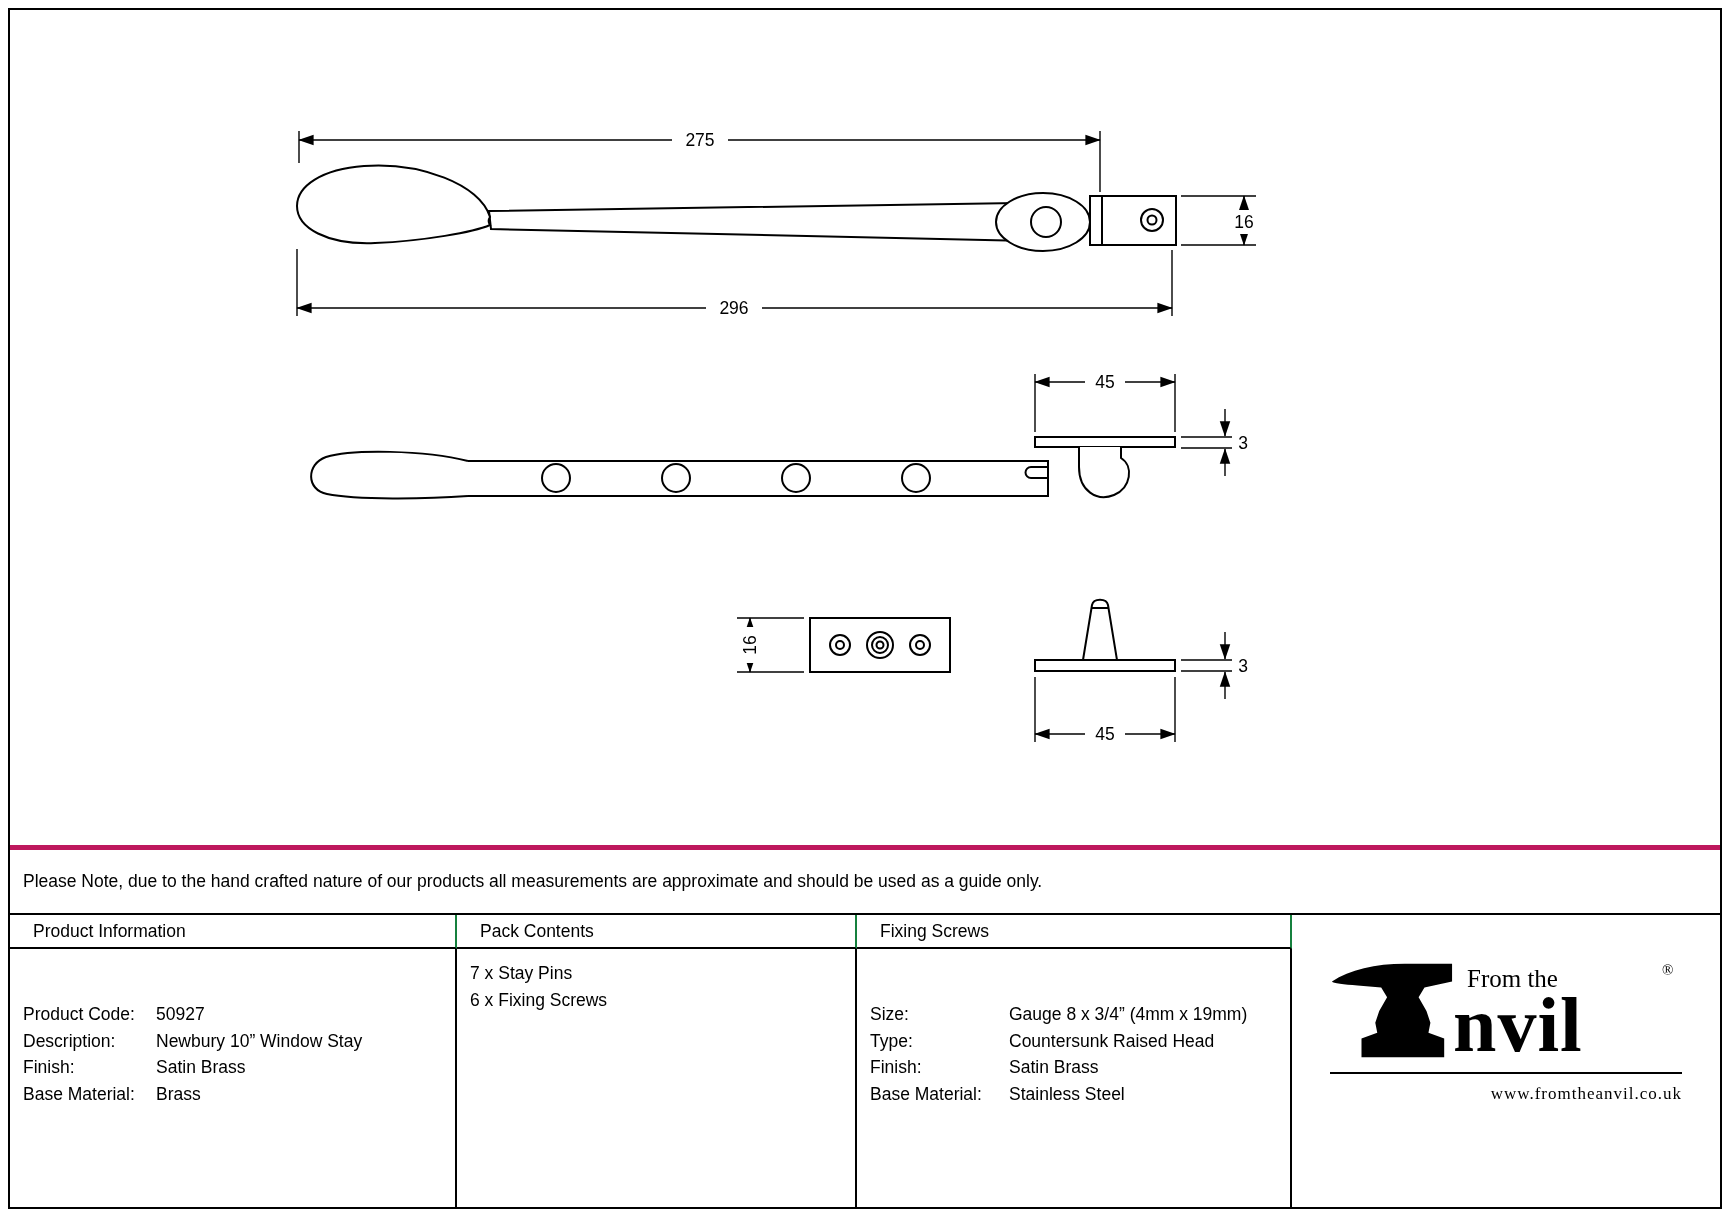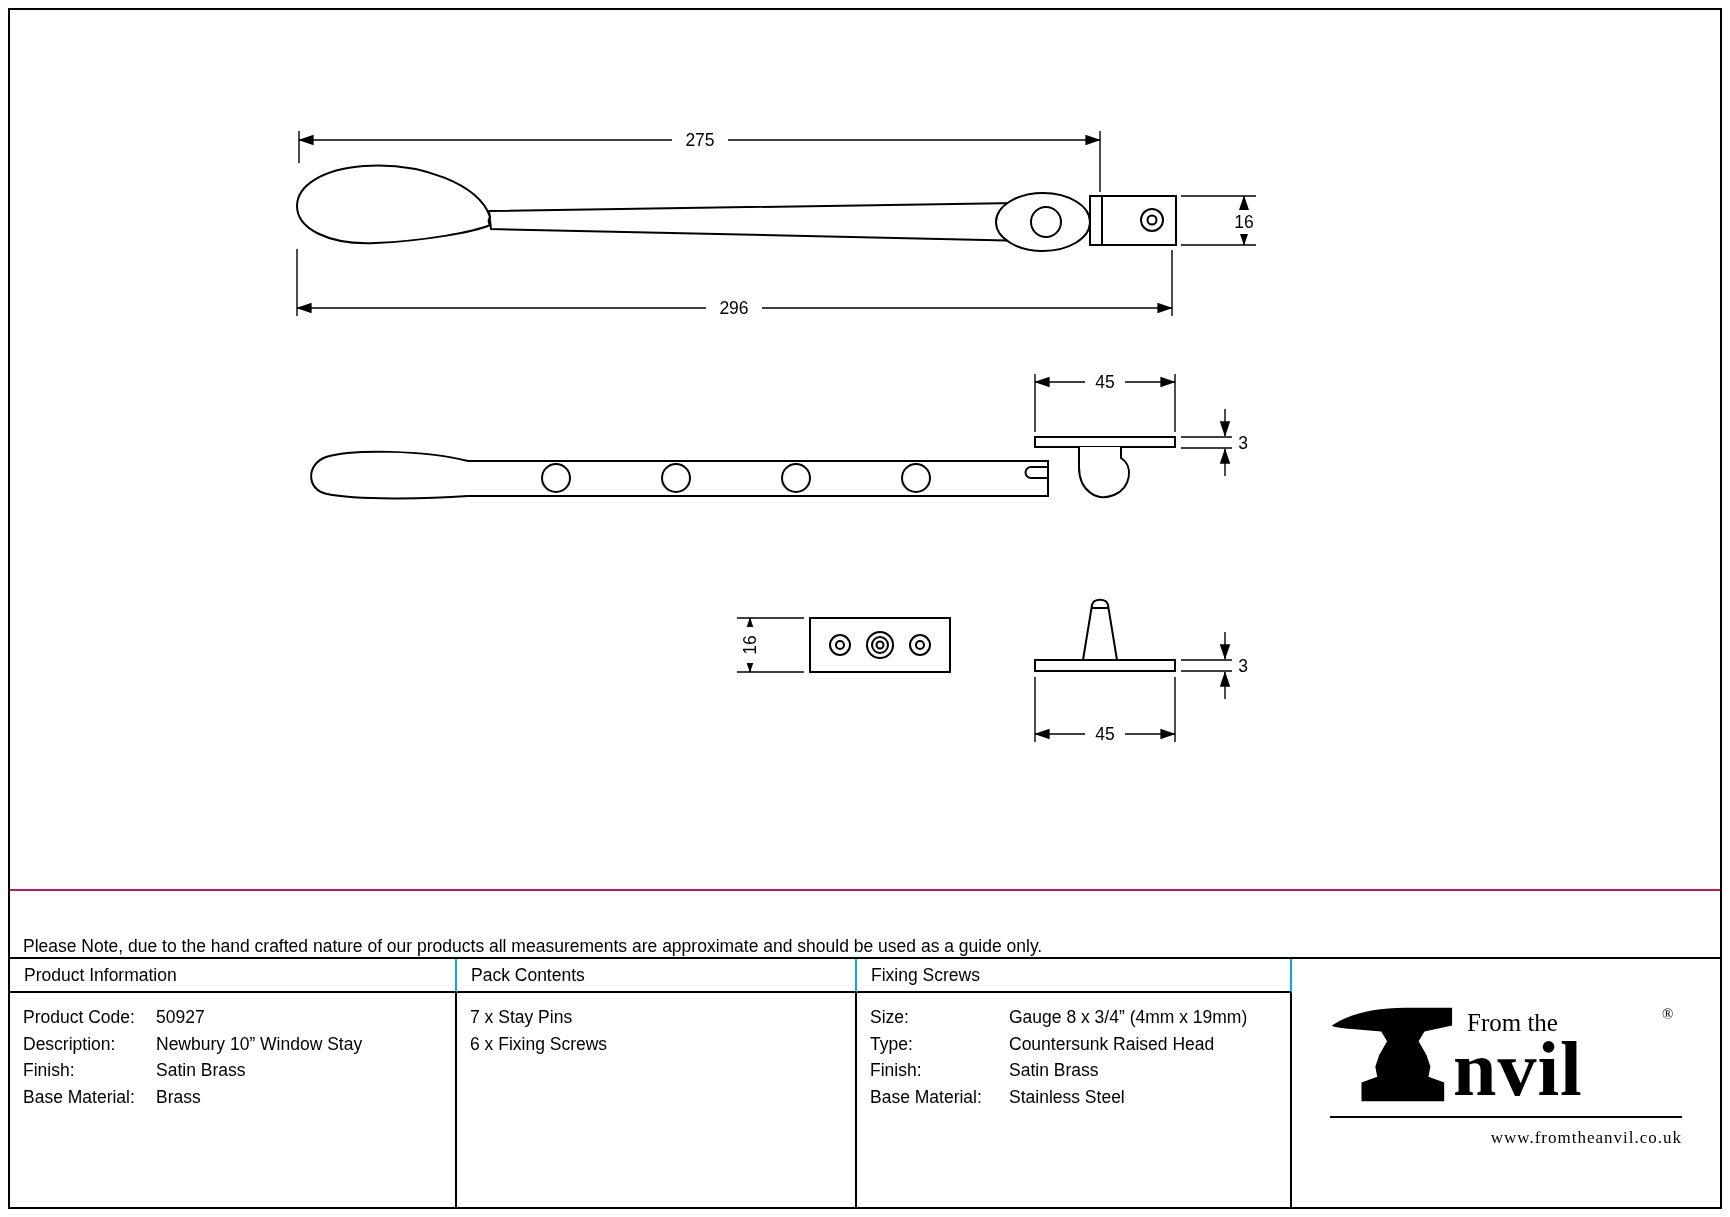--- a/index.html
+++ b/index.html
@@ -10,38 +10,38 @@
   }
   .sheet {
     position:absolute; left:8px; top:8px; width:1714px; height:1201px;
     border:2px solid #000; display:flex; flex-direction:column; background:#fff;
   }
   .drawing-area { flex:0 0 835px; position:relative; }
   .drawing-area svg { display:block; width:100%; height:100%; }
   svg text { font-family:"Liberation Sans", sans-serif; font-size:17.5px; }
 
   .note-row {
-    flex:0 0 68px; border-top:2px solid #be185d;
-    display:flex; align-items:flex-end; padding:0 13px; font-size:17.5px;margin-top:44px;
+    flex:0 0 68px; border-top:5px solid #be185d;
+    display:flex; align-items:center; padding:0 13px; font-size:17.5px;
   }
 
   .spec {
     flex:1; border-top:2px solid #000;
     display:grid; grid-template-columns:447px 400px 435px 1fr; grid-template-rows:34px 1fr;
   }
   .gc1 { grid-column:1; } .gc2 { grid-column:2; } .gc3 { grid-column:3; }
   .gr1 { grid-row:1; } .gr2 { grid-row:2; }
   .head {
-    border-bottom:2px solid #000; border-right:2px solid #0ea5e9;
-    display:flex; align-items:center; padding:0 14px; font-size:17.5px;
+    border-bottom:2px solid #000; border-right:2px solid #15803d;
+    display:flex; align-items:center; padding:0 23px; font-size:17.5px;
   }
   .body-cell {
     border-right:2px solid #000; padding:11px 13px 0; font-size:17.5px; line-height:26.6px;
   }
-  .kv { display:grid; grid-template-columns:133px 1fr; }
+  .kv { display:grid; grid-template-columns:133px 1fr;margin-top:41px; }
   .kv.wide { grid-template-columns:139px 1fr; }
   .logo-cell {
     grid-column:4; grid-row:1 / 3;
     display:flex; justify-content:center; align-items:flex-start; padding-top:45px;
   }
   .logo-box { position:relative; width:352px; height:142px; font-family:"Liberation Serif", serif; }
   .anvil-icon { position:absolute; left:0; top:0; width:126px; height:102px; }
   .from-the { position:absolute; left:137px; top:5px; font-size:25px;text-align:right; }
   .brand { position:absolute; left:123px; top:26px; font-size:78px; line-height:78px; font-weight:700; letter-spacing:1px; }
   .reg { position:absolute; left:332px; top:2px; font-size:15px; }

